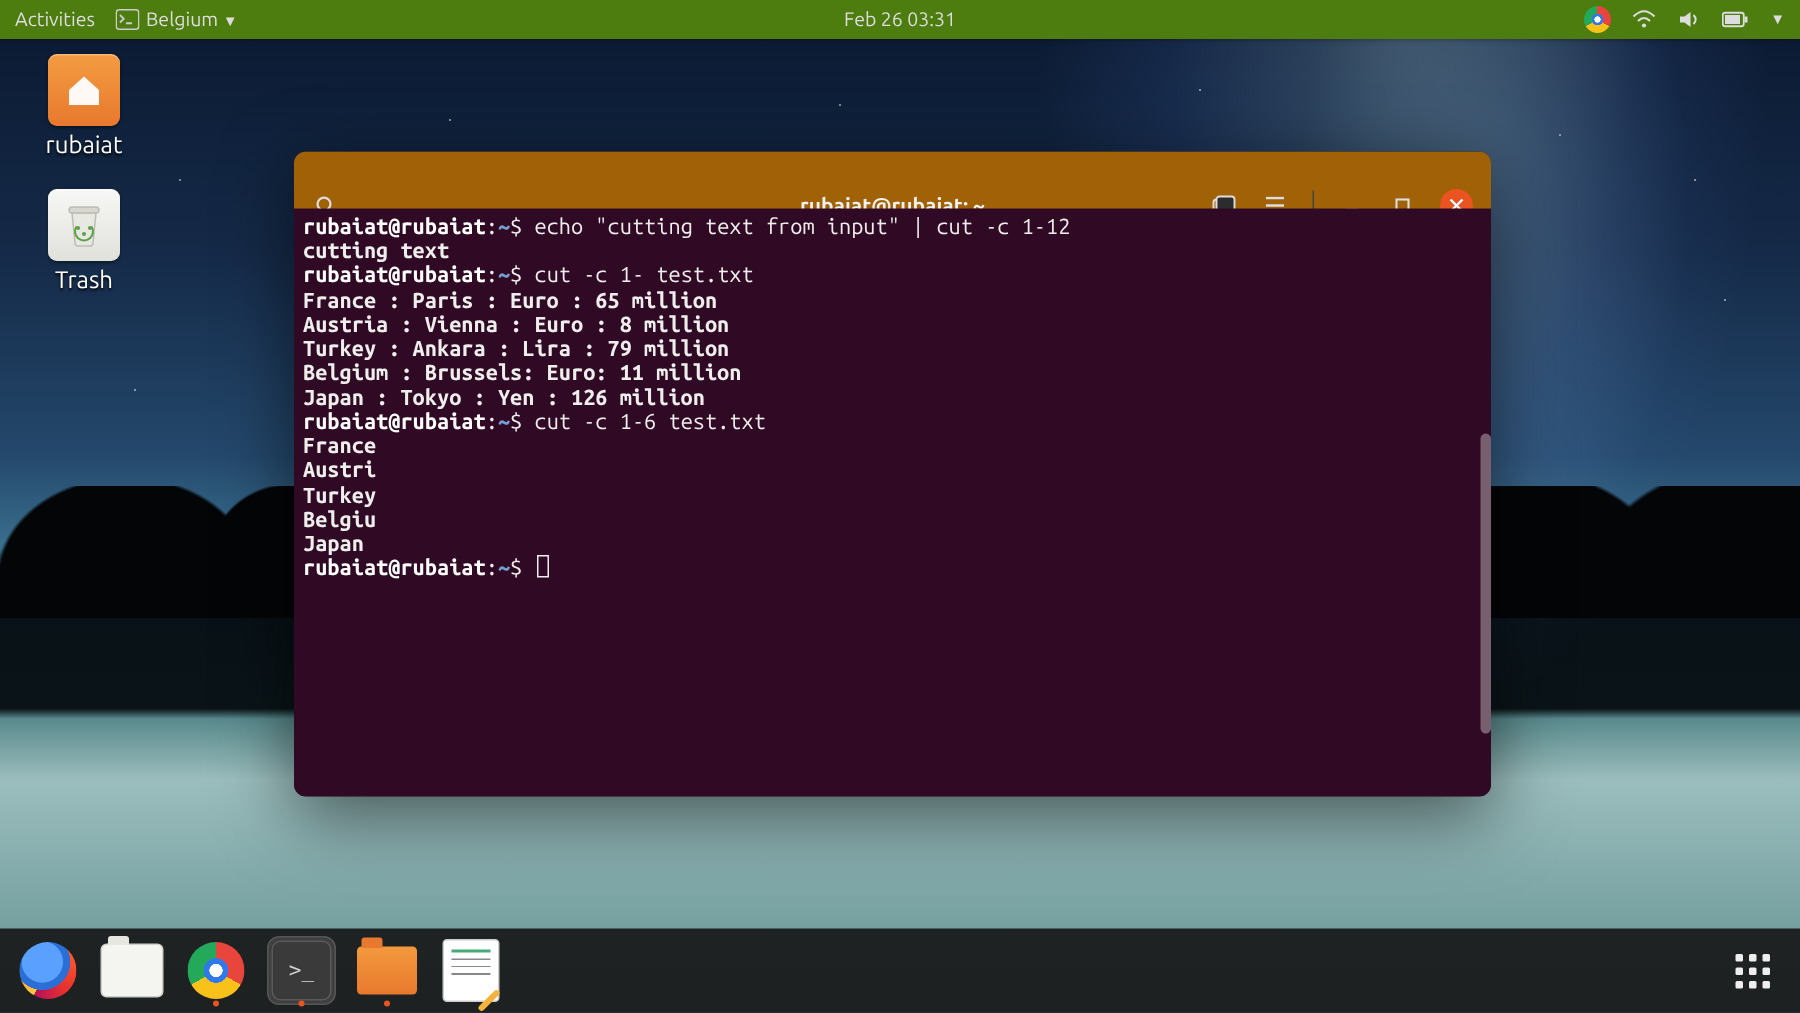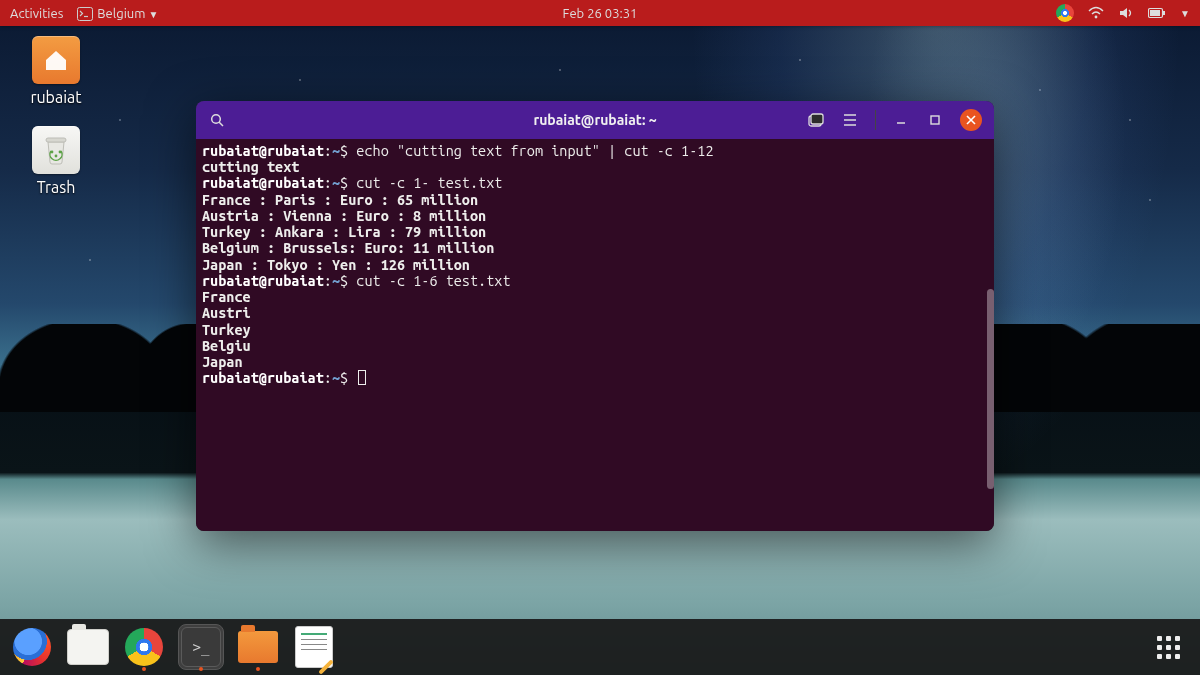--- a/index.html
+++ b/index.html
@@ -40,36 +40,36 @@
       radial-gradient(ellipse 110px 100px at 27% 72%, #030507 60%, transparent 62%),
       radial-gradient(ellipse 95px 90px at 38% 70%, #030507 60%, transparent 62%),
       radial-gradient(ellipse 160px 120px at 55% 78%, #030507 60%, transparent 62%),
       radial-gradient(ellipse 130px 110px at 70% 72%, #030507 60%, transparent 62%),
       radial-gradient(ellipse 150px 120px at 85% 73%, #030507 60%, transparent 62%),
       radial-gradient(ellipse 170px 130px at 97% 75%, #030507 60%, transparent 62%),
       linear-gradient(to bottom, transparent 0%, transparent 58%, #030507 62%, #030507 100%);
   }
 
   
-  .topbar{position:absolute;top:0;left:0;right:0;height:26px;background:#b91c1c;color:#ddd;font-size:13px;display:flex;align-items:center;padding:0 10px;gap:14px;z-index:10;box-shadow:0 0 4px rgba(0,0,0,.4);}
+  .topbar{position:absolute;top:0;left:0;right:0;height:26px;background:#4d7c0f;color:#ddd;font-size:13px;display:flex;align-items:center;padding:0 10px;gap:14px;z-index:10;box-shadow:0 0 4px rgba(0,0,0,.4);}
   .topbar .center{position:absolute;left:50%;transform:translateX(-50%);}
   .topbar .right{margin-left:auto;display:flex;align-items:center;gap:14px;}
   .topbar .app svg{vertical-align:-3px;margin-right:4px;}
   .topbar .app span.caret{font-size:10px;margin-left:3px;}
   .topbar .ico{display:inline-flex;align-items:center;}
 
   
   .dicon{position:absolute;width:72px;text-align:center;color:#fff;font-size:16px;text-shadow:0 1px 2px #000;}
   .dicon .glyph{width:48px;height:48px;margin:0 auto 4px;border-radius:6px;display:flex;align-items:center;justify-content:center;}
   .dicon.home .glyph{background:linear-gradient(#f39c42,#e8792e);box-shadow:inset 0 1px 0 rgba(255,255,255,.3),0 1px 2px rgba(0,0,0,.4);}
   .dicon.trash .glyph{background:linear-gradient(#f7f7f5,#e1e1dc);box-shadow:inset 0 1px 0 rgba(255,255,255,.5),0 1px 2px rgba(0,0,0,.4);}
 
   
   .term{position:absolute;left:196px;top:101px;width:798px;height:430px;background:#2c2c2c;border-radius:8px;box-shadow:0 12px 48px rgba(0,0,0,.55);overflow:hidden;z-index:5;}
-  .term-header{height:38px;background:#4c1d95;display:flex;align-items:center;color:#f2f2f2;font-size:14px;padding:0 8px;gap:8px;border-bottom:1px solid #1f1f1f;}
+  .term-header{height:38px;background:#a16207;display:flex;align-items:center;color:#f2f2f2;font-size:14px;padding:17px 8px;gap:8px;border-bottom:1px solid #1f1f1f;}
   .term-header .title{position:absolute;left:50%;transform:translateX(-50%);font-weight:600;font-size:14px;color:#f1f1f1;}
   .term-header .hbtn{width:26px;height:26px;display:flex;align-items:center;justify-content:center;border-radius:5px;color:#ddd;}
   .term-header .closebtn{width:22px;height:22px;border-radius:50%;background:#e95420;color:#fff;display:flex;align-items:center;justify-content:center;margin-left:4px;margin-right:4px;}
   .term-header .spacer{flex:1;}
   .term-body{position:absolute;top:38px;bottom:0;left:0;right:0;background:#300a24;color:#eeeeec;font-family:"Ubuntu Mono","DejaVu Sans Mono",Consolas,monospace;font-size:14.5px;line-height:1.12;padding:4px 6px;white-space:pre;overflow:hidden;}
   .term-body .scrollbar{position:absolute;right:0;top:150px;width:7px;height:200px;background:rgba(255,255,255,.35);border-radius:4px;}
   .pr-user{color:#ffffff;font-weight:bold;}
   .pr-path{color:#729fcf;font-weight:bold;}
   .pr-dollar{color:#eeeeec;}
   .cmd{color:#eeeeec;}

